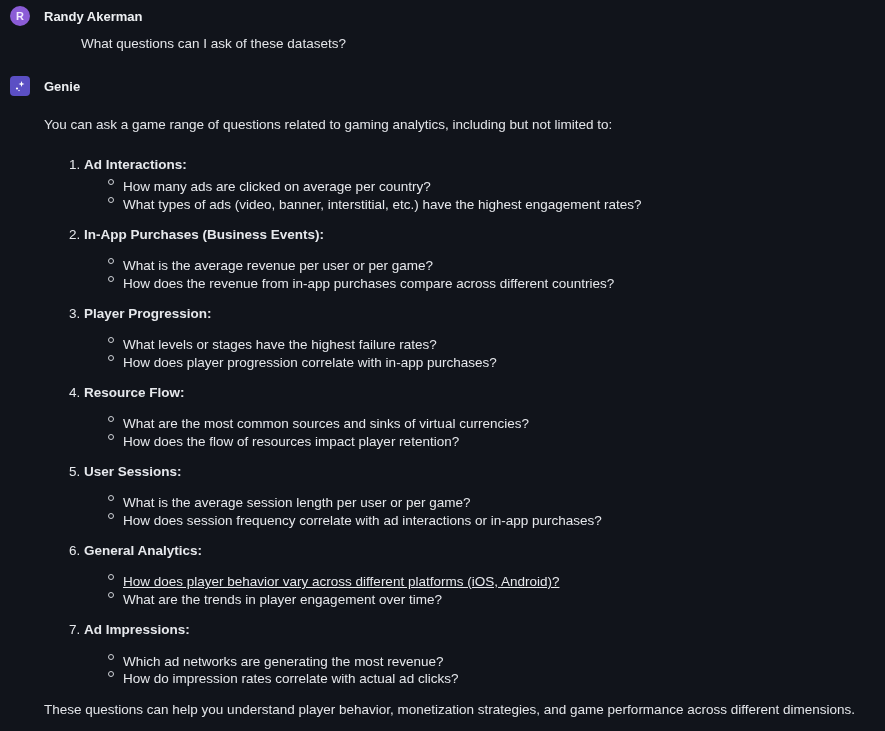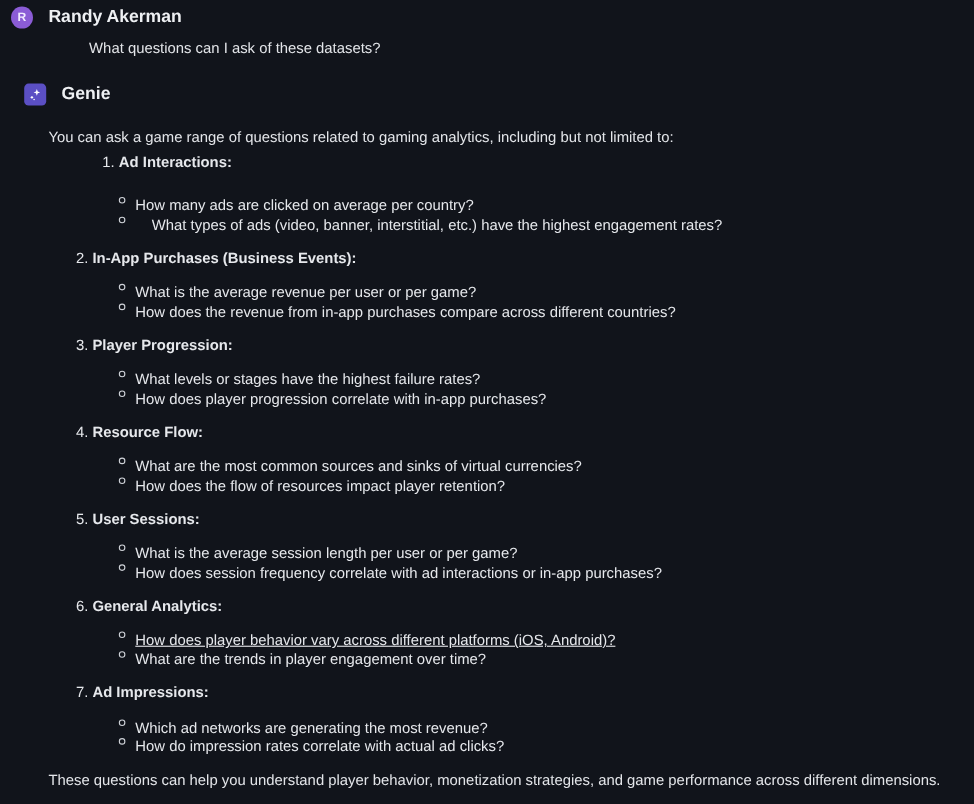--- a/index.html
+++ b/index.html
@@ -32,21 +32,21 @@
     }
     .avatar-genie {
       width: 20px; height: 20px;
       border-radius: 4px;
       background: #5b4fc4;
       display: flex; align-items: center; justify-content: center;
     }
     .sender-name {
       margin-left: 14px;
       font-weight: bold;
-      font-size: 16px;
+      font-size: 13px;
       color: #eef0f3;
     }
     .text-line {
       position: absolute;
       left: 44px;
       white-space: nowrap;
       color: #e3e5e9;
     }
     .section-title {
       position: absolute;
@@ -74,42 +74,42 @@
 <body>
 
 <div class="msg-header" style="left:10px; top:6px;">
   <div class="avatar-user">
     <span>R</span>
   </div>
   <span class="sender-name">Randy Akerman</span>
 </div>
 <div class="text-line" style="top:36px;margin-left:37px;">What questions can I ask of these datasets?</div>
 
-<div class="msg-header" style="left:22px; top:76px;text-align:center;">
+<div class="msg-header" style="left:10px; top:76px;text-align:center;">
   <div class="avatar-genie">
     <svg width="12" height="12" viewBox="0 0 12 12">
       <path d="M7.5 1 L8.3 3.2 L10.5 4 L8.3 4.8 L7.5 7 L6.7 4.8 L4.5 4 L6.7 3.2 Z" fill="#ffffff"></path>
       <circle cx="3" cy="8.5" r="1.1" fill="#ffffff"></circle>
       <circle cx="5" cy="10.5" r="0.7" fill="#ffffff"></circle>
     </svg>
   </div>
   <span class="sender-name">Genie</span>
 </div>
 
 <div class="text-line" style="top:117px;">You can ask a game range of questions related to gaming analytics, including but not limited to:</div>
 
-<div class="section-title" style="top:140px;margin-left:24px;">
+<div class="section-title" style="top:157px;">
   <span class="num">1.</span>
   <span class="title">Ad Interactions:</span>
 </div>
 <div class="bullet" style="top:179px;">
     <span class="dot"></span>
     <span>How many ads are clicked on average per country?</span>
   </div>
-<div class="bullet" style="top:197px;gap:15px;">
+<div class="bullet" style="top:197px;">
     <span class="dot"></span>
     <span>What types of ads (video, banner, interstitial, etc.) have the highest engagement rates?</span>
   </div>
 
 <div class="section-title" style="top:227px;">
   <span class="num">2.</span>
   <span class="title">In-App Purchases (Business Events):</span>
 </div>
 <div class="bullet" style="top:258px;">
     <span class="dot"></span>

